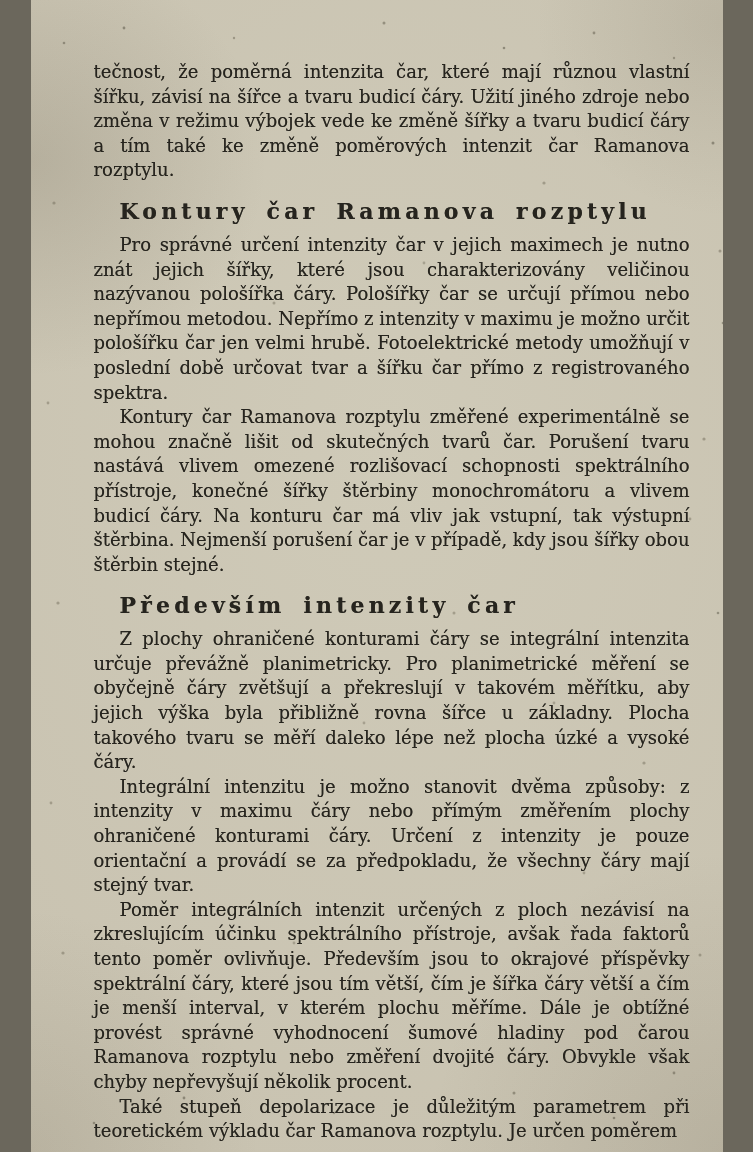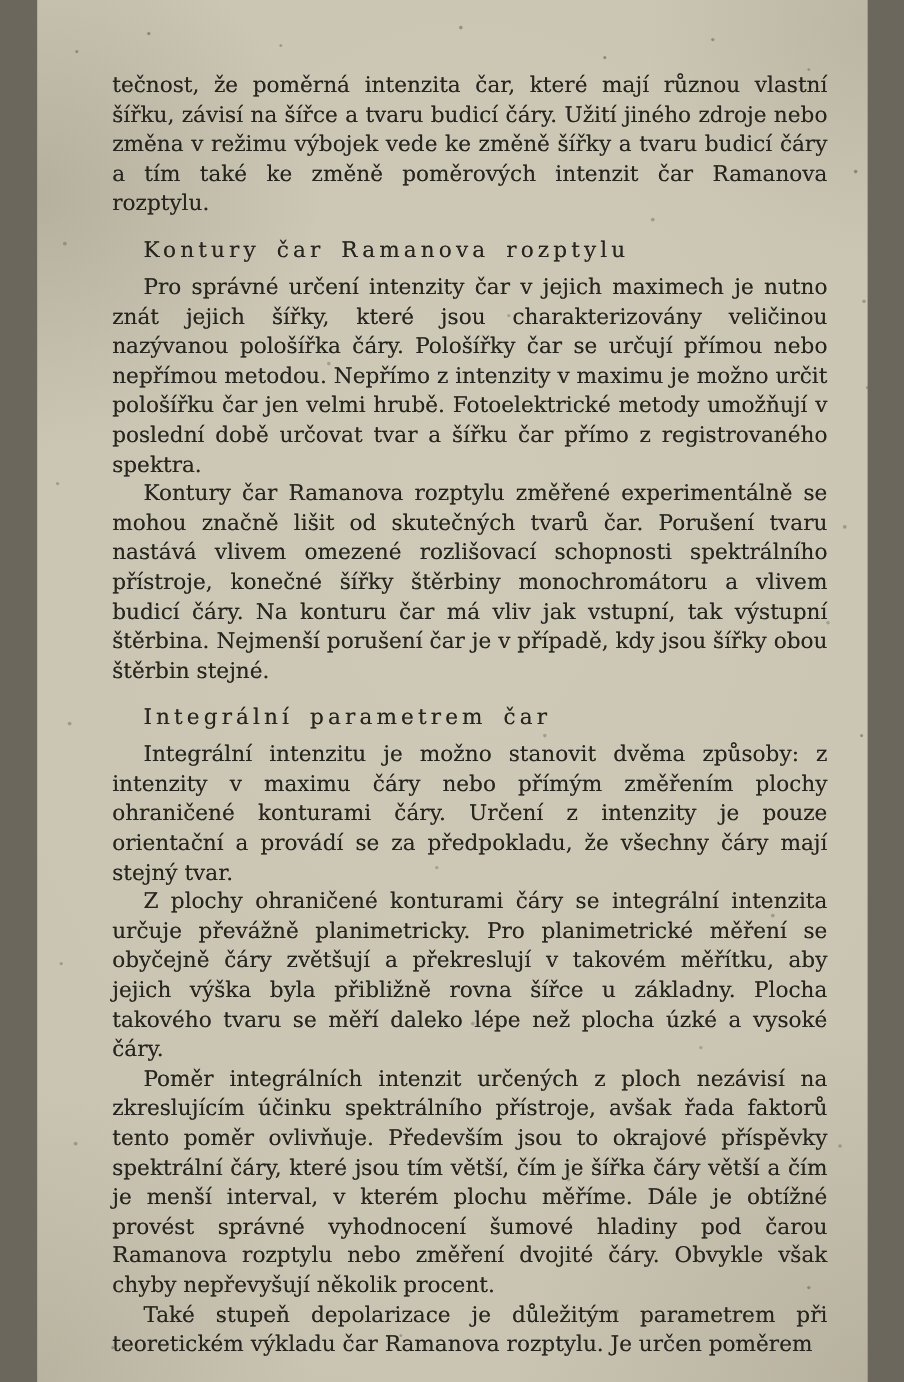--- a/index.html
+++ b/index.html
@@ -64,43 +64,43 @@
   .textblock{position:absolute;left:63px;top:60px;width:596px;}
   .para{
     margin:0;
     font-size:18px;line-height:24.6px;
     text-align:justify;
     text-shadow:0 0 0.5px rgba(38,36,30,0.55);
   }
   .para.indent{text-indent:26px;}
   .section-heading{
     margin:15px 0 9px 0;padding-left:26px;
-    font-size:18px;font-weight:normal;
+    font-size:22px;font-weight:bold;
     letter-spacing:0.19em;word-spacing:0.28em;
     text-shadow:0 0 0.5px rgba(38,36,30,0.55);
   }
 </style>
 </head>
 <body>
 
 <div class="page">
   <div class="speckles"></div>
   <div class="speckles2"></div>
 
   <div class="textblock">
 
     <p class="para">tečnost, že poměrná intenzita čar, které mají různou vlastní šířku, závisí na šířce a tvaru budicí čáry. Užití jiného zdroje nebo změna v režimu výbojek vede ke změně šířky a tvaru budicí čáry a tím také ke změně poměrových intenzit čar Ramanova rozptylu.</p>
 
     <h2 class="section-heading">Kontury čar Ramanova rozptylu</h2>
     <p class="para indent">Pro správné určení intenzity čar v jejich maximech je nutno znát jejich šířky, které jsou charakterizovány veličinou nazývanou pološířka čáry. Pološířky čar se určují přímou nebo nepřímou metodou. Nepřímo z intenzity v maximu je možno určit pološířku čar jen velmi hrubě. Fotoelektrické metody umožňují v poslední době určovat tvar a šířku čar přímo z registrovaného spektra.</p>
     <p class="para indent">Kontury čar Ramanova rozptylu změřené experimentálně se mohou značně lišit od skutečných tvarů čar. Porušení tvaru nastává vlivem omezené rozlišovací schopnosti spektrálního přístroje, konečné šířky štěrbiny monochromátoru a vlivem budicí čáry. Na konturu čar má vliv jak vstupní, tak výstupní štěrbina. Nejmenší porušení čar je v případě, kdy jsou šířky obou štěrbin stejné.</p>
 
-    <h2 class="section-heading">Integrální parametrem čar</h2>
+    <h2 class="section-heading">Především intenzity čar</h2>
+    <p class="para indent">Z plochy ohraničené konturami čáry se integrální intenzita určuje převážně planimetricky. Pro planimetrické měření se obyčejně čáry zvětšují a překreslují v takovém měřítku, aby jejich výška byla přibližně rovna šířce u základny. Plocha takového tvaru se měří daleko lépe než plocha úzké a vysoké čáry.</p>
     <p class="para indent">Integrální intenzitu je možno stanovit dvěma způsoby: z intenzity v maximu čáry nebo přímým změřením plochy ohraničené konturami čáry. Určení z intenzity je pouze orientační a provádí se za předpokladu, že všechny čáry mají stejný tvar.</p>
-    <p class="para indent">Z plochy ohraničené konturami čáry se integrální intenzita určuje převážně planimetricky. Pro planimetrické měření se obyčejně čáry zvětšují a překreslují v takovém měřítku, aby jejich výška byla přibližně rovna šířce u základny. Plocha takového tvaru se měří daleko lépe než plocha úzké a vysoké čáry.</p>
     <p class="para indent">Poměr integrálních intenzit určených z ploch nezávisí na zkreslujícím účinku spektrálního přístroje, avšak řada faktorů tento poměr ovlivňuje. Především jsou to okrajové příspěvky spektrální čáry, které jsou tím větší, čím je šířka čáry větší a čím je menší interval, v kterém plochu měříme. Dále je obtížné provést správné vyhodnocení šumové hladiny pod čarou Ramanova rozptylu nebo změření dvojité čáry. Obvykle však chyby nepřevyšují několik procent.</p>
 
     <p class="para indent">
       <span>Také stupeň depolarizace je důležitým parametrem při teoretickém výkladu čar Ramanova rozptylu. Je určen poměrem</span>
     </p>
 
   </div>
 </div>
 
 </body></html>

